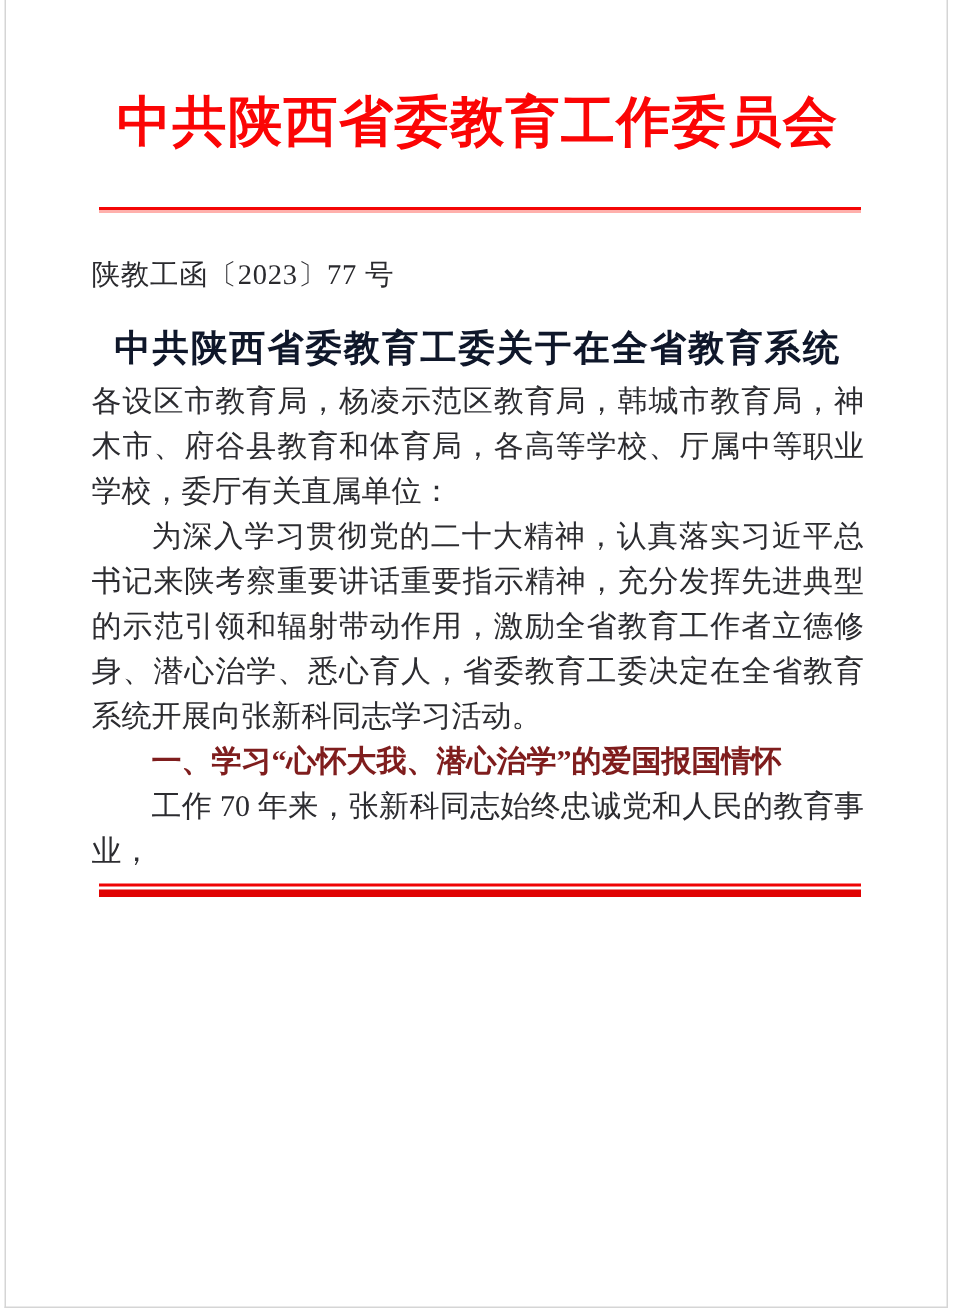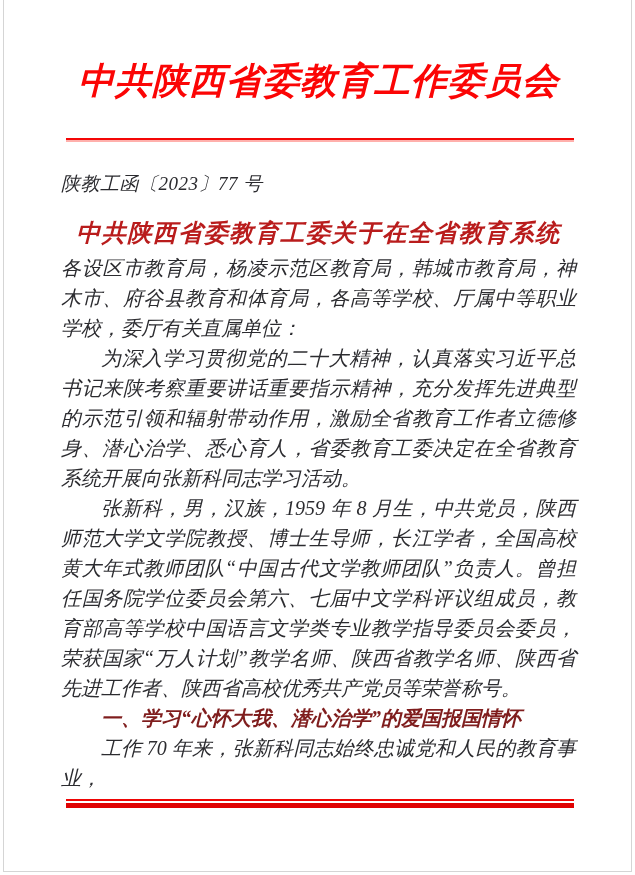--- a/index.html
+++ b/index.html
@@ -1,16 +1,16 @@
 <!DOCTYPE html>
 <html lang="zh"><head>
 <meta charset="utf-8">
 <title>中共陕西省委教育工作委员会</title>
 <style>
-  * { box-sizing: border-box; margin: 0; padding: 0; font-style: italic; }
+  * { box-sizing: border-box; margin: 0; padding: 0; }
   html, body {
     width: 635px;
     background: #ffffff;
     font-family: "Liberation Serif", "DejaVu Serif", serif;
   }
   .page {
     position: relative;
     margin-left: 3px;
     width: 629px;
     height: 872px;
@@ -44,21 +44,21 @@
     line-height: 27px;
     color: #2a2a2e;
     letter-spacing: 0.5px;
   }
   .doc-title {
     margin-top: 16px;
     text-align: center;
     font-size: 24px;
     line-height: 40px;
     font-weight: bold;
-    color: #b91c1c;
+    color: #0f172a;
     letter-spacing: 1.5px;
   }
   .doc-title .title-line { display: block; }
   .doc-body {
     font-size: 20px;
     line-height: 30px;
     color: #2c2c30;
     text-align: justify;
   }
   .doc-body p { text-indent: 2em; }
@@ -80,21 +80,20 @@
 
   <div class="doc-number">陕教工函〔2023〕77 号</div>
 
   <h1 class="doc-title">
     <span class="title-line">中共陕西省委教育工委关于在全省教育系统</span>
   </h1>
 
   <div class="doc-body">
     <p class="salutation">各设区市教育局，杨凌示范区教育局，韩城市教育局，神木市、府谷县教育和体育局，各高等学校、厅属中等职业学校，委厅有关直属单位：</p>
     <p class="para">为深入学习贯彻党的二十大精神，认真落实习近平总书记来陕考察重要讲话重要指示精神，充分发挥先进典型的示范引领和辐射带动作用，激励全省教育工作者立德修身、潜心治学、悉心育人，省委教育工委决定在全省教育系统开展向张新科同志学习活动。</p>
-    <p class="para">张新科，男，汉族，1959 年 8 月生，中共党员，陕西师范大学文学院教授、博士生导师，长江学者，全国高校黄大年式教师团队“中国古代文学教师团队”负责人。曾担任国务院学位委员会第六、七届中文学科评议组成员，教育部高等学校中国语言文学类专业教学指导委员会委员，荣获国家“万人计划”教学名师、陕西省教学名师、陕西省先进工作者、陕西省高校优秀共产党员等荣誉称号。</p>
     <p class="para heading">一、学习“心怀大我、潜心治学”的爱国报国情怀</p>
     <p class="para">工作 70 年来，张新科同志始终忠诚党和人民的教育事业，</p>
   </div>
 
   <div class="bottom-rule">
     <div class="thin"></div>
     <div class="gap"></div>
     <div class="thick"></div>
   </div>
 

